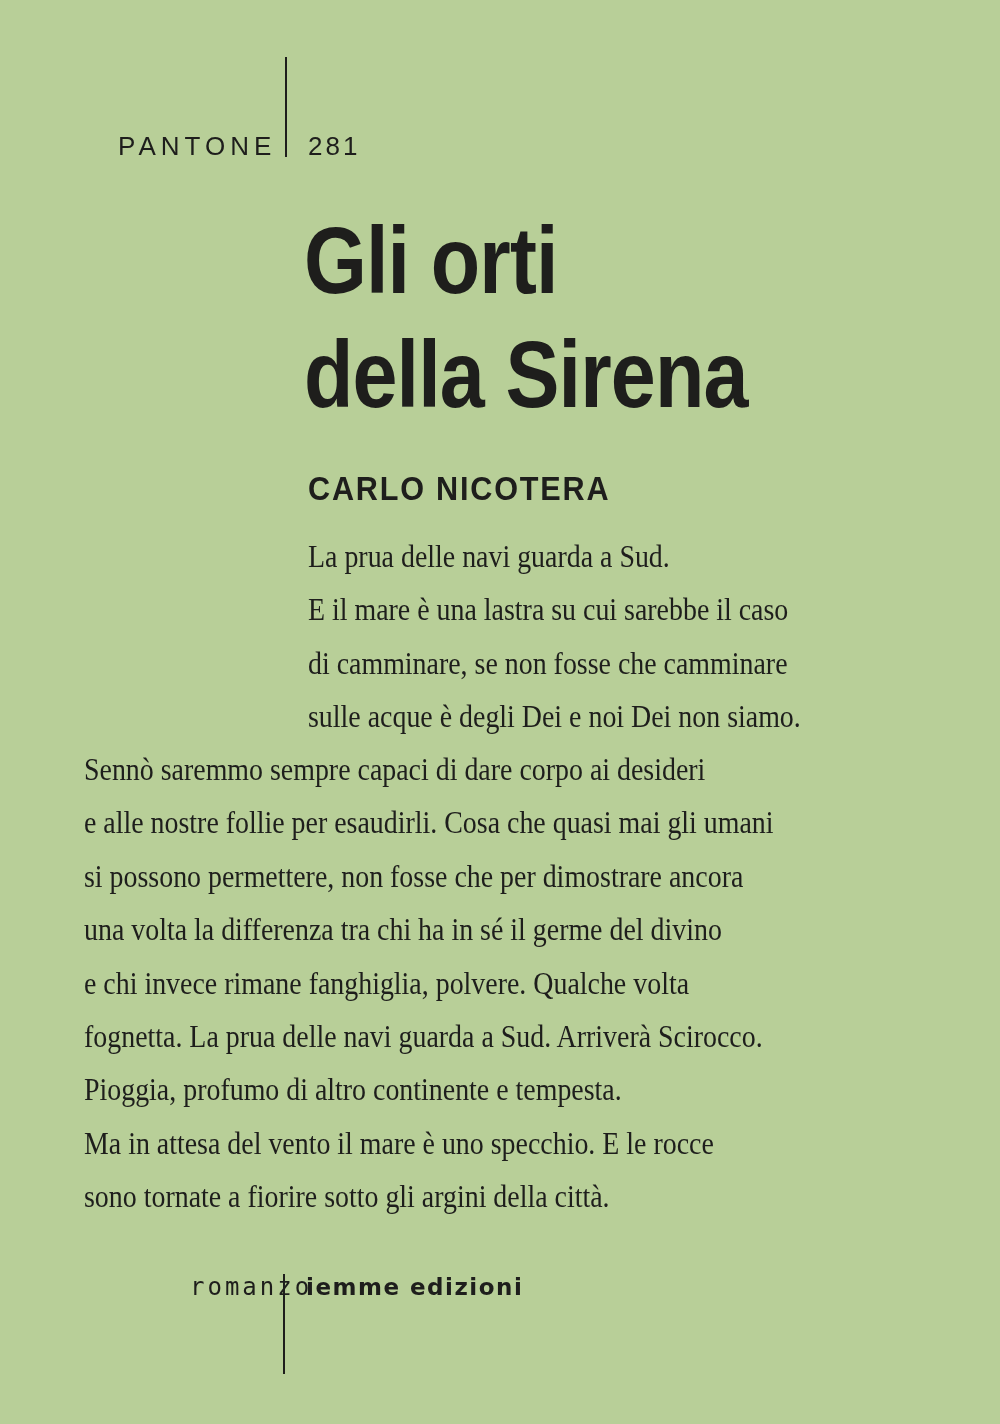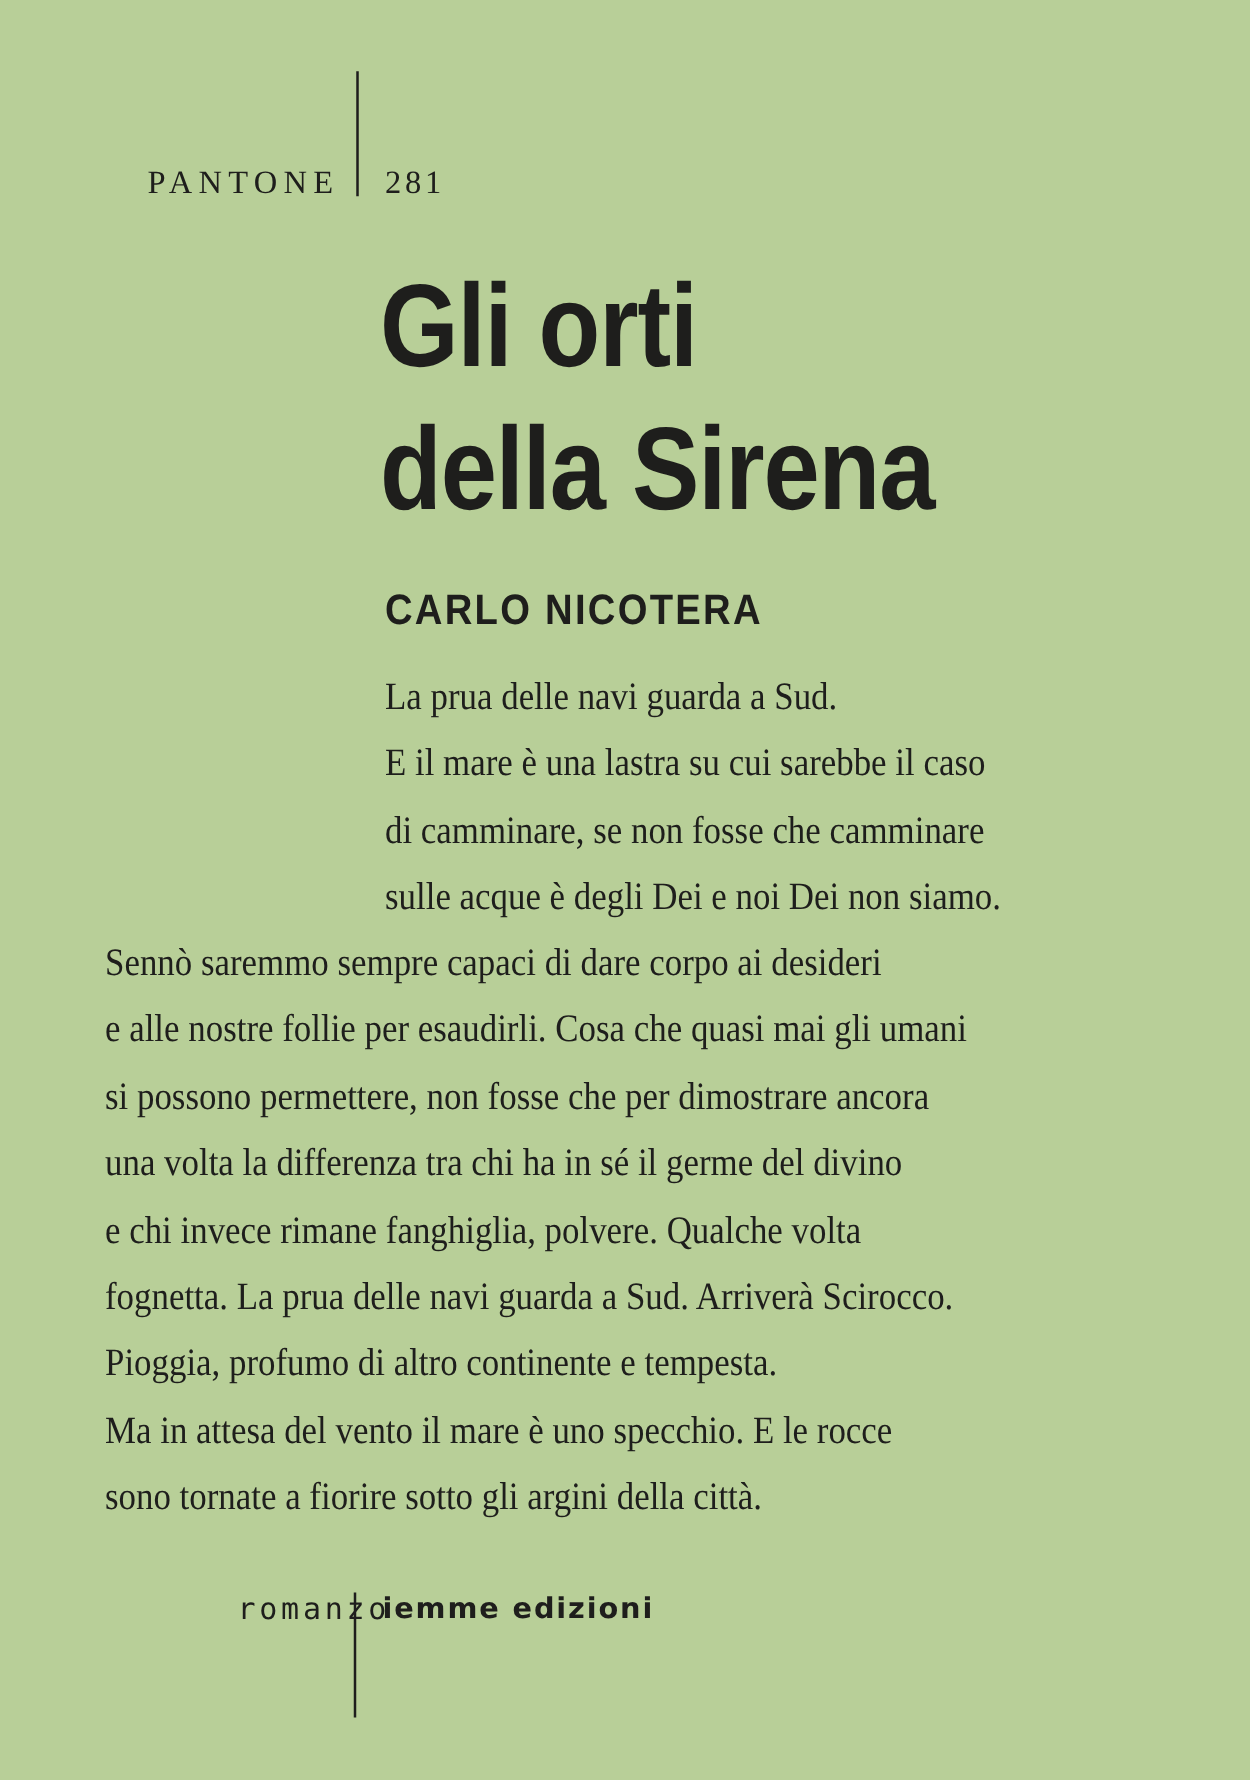--- a/index.html
+++ b/index.html
@@ -18,21 +18,21 @@
       position: absolute;
       width: 2px;
       background: #1e1e1c;
     }
     #top-line { left: 285px; top: 57px; height: 100px; }
     #bottom-line { left: 283px; top: 1274px; height: 100px; }
 
     .series-label {
       position: absolute;
       top: 128px;
-      font-family: Liberation Serif, serif;
+      font-family: Liberation Sans, sans-serif;
       font-size: 26px;
       letter-spacing: 5px;
       line-height: 36px;
     }
     #pantone-label { left: 118px; }
     #pantone-number { left: 308px; letter-spacing: 3px; }
 
     .title {
       position: absolute;
       left: 304px;

